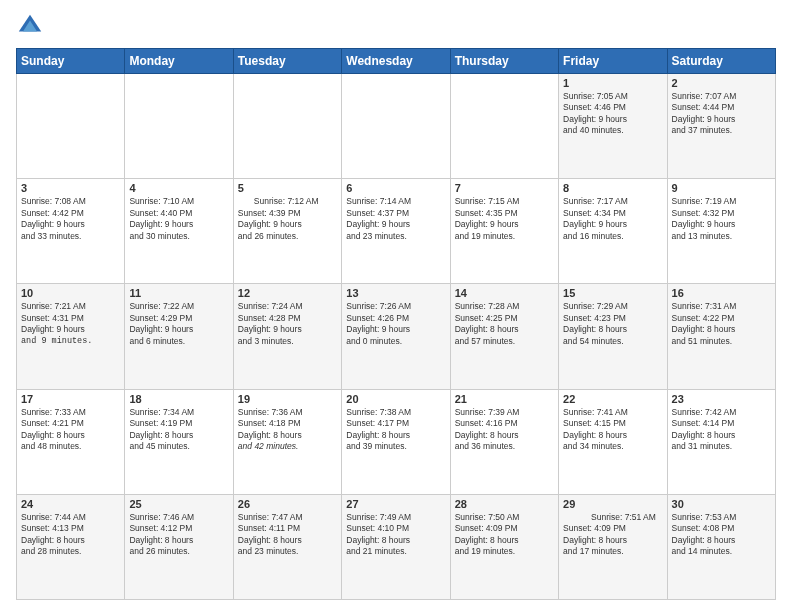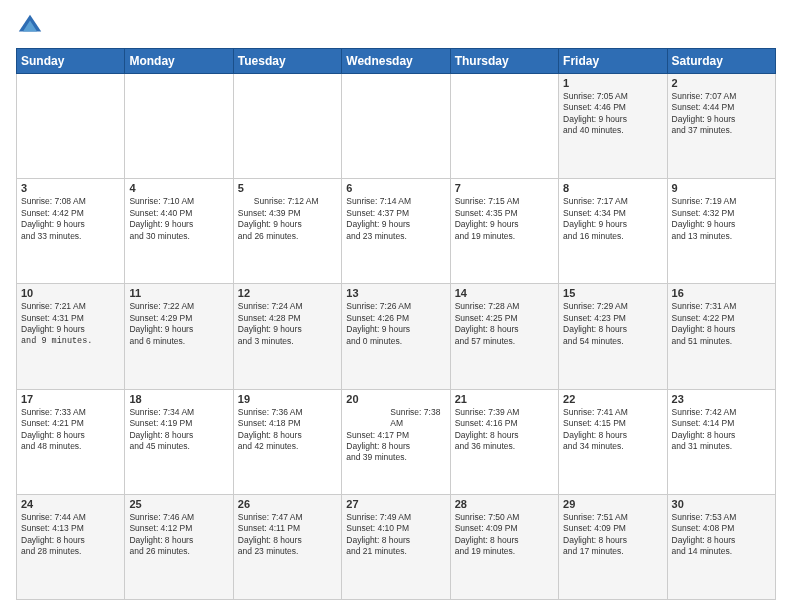--- a/index.html
+++ b/index.html
@@ -275,25 +275,25 @@
               <span style="display: block; line-height: 1.35;">Sunrise: 7:34 AM</span>
               <span style="display: block; line-height: 1.35;">Sunset: 4:19 PM</span>
               <span style="display: block; line-height: 1.35;">Daylight: 8 hours</span>
               <span style="display: block; line-height: 1.35;">and 45 minutes.</span>
             </td>
             <td>
               <span class="day-num">19</span>
               <span style="display: block; line-height: 1.35;">Sunrise: 7:36 AM</span>
               <span style="display: block; line-height: 1.35;">Sunset: 4:18 PM</span>
               <span style="display: block; line-height: 1.35;">Daylight: 8 hours</span>
-              <span style="display: block; line-height: 1.35;">and 42 minutes.</span>
+              <span style="display: block; line-height: 1.35; font-style: italic;">and 42 minutes.</span>
             </td>
             <td>
               <span class="day-num">20</span>
-              <span style="display: block; line-height: 1.35; margin-left: 44px;">Sunrise: 7:38 AM</span>
+              <span style="display: block; line-height: 1.35;">Sunrise: 7:38 AM</span>
               <span style="display: block; line-height: 1.35;">Sunset: 4:17 PM</span>
               <span style="display: block; line-height: 1.35;">Daylight: 8 hours</span>
               <span style="display: block; line-height: 1.35;">and 39 minutes.</span>
             </td>
             <td>
               <span class="day-num">21</span>
               <span style="display: block; line-height: 1.35;">Sunrise: 7:39 AM</span>
               <span style="display: block; line-height: 1.35;">Sunset: 4:16 PM</span>
               <span style="display: block; line-height: 1.35;">Daylight: 8 hours</span>
               <span style="display: block; line-height: 1.35;">and 36 minutes.</span>
@@ -344,21 +344,21 @@
             </td>
             <td>
               <span class="day-num">28</span>
               <span style="display: block; line-height: 1.35;">Sunrise: 7:50 AM</span>
               <span style="display: block; line-height: 1.35;">Sunset: 4:09 PM</span>
               <span style="display: block; line-height: 1.35;">Daylight: 8 hours</span>
               <span style="display: block; line-height: 1.35;">and 19 minutes.</span>
             </td>
             <td>
               <span class="day-num">29</span>
-              <span style="display: block; line-height: 1.35;">Sunrise: 7:51 AM</span>
+              <span style="display: block; line-height: 1.35; margin-left: 28px;">Sunrise: 7:51 AM</span>
               <span style="display: block; line-height: 1.35;">Sunset: 4:09 PM</span>
               <span style="display: block; line-height: 1.35;">Daylight: 8 hours</span>
               <span style="display: block; line-height: 1.35;">and 17 minutes.</span>
             </td>
             <td>
               <span class="day-num">30</span>
               <span style="display: block; line-height: 1.35;">Sunrise: 7:53 AM</span>
               <span style="display: block; line-height: 1.35;">Sunset: 4:08 PM</span>
               <span style="display: block; line-height: 1.35;">Daylight: 8 hours</span>
               <span style="display: block; line-height: 1.35;">and 14 minutes.</span>

